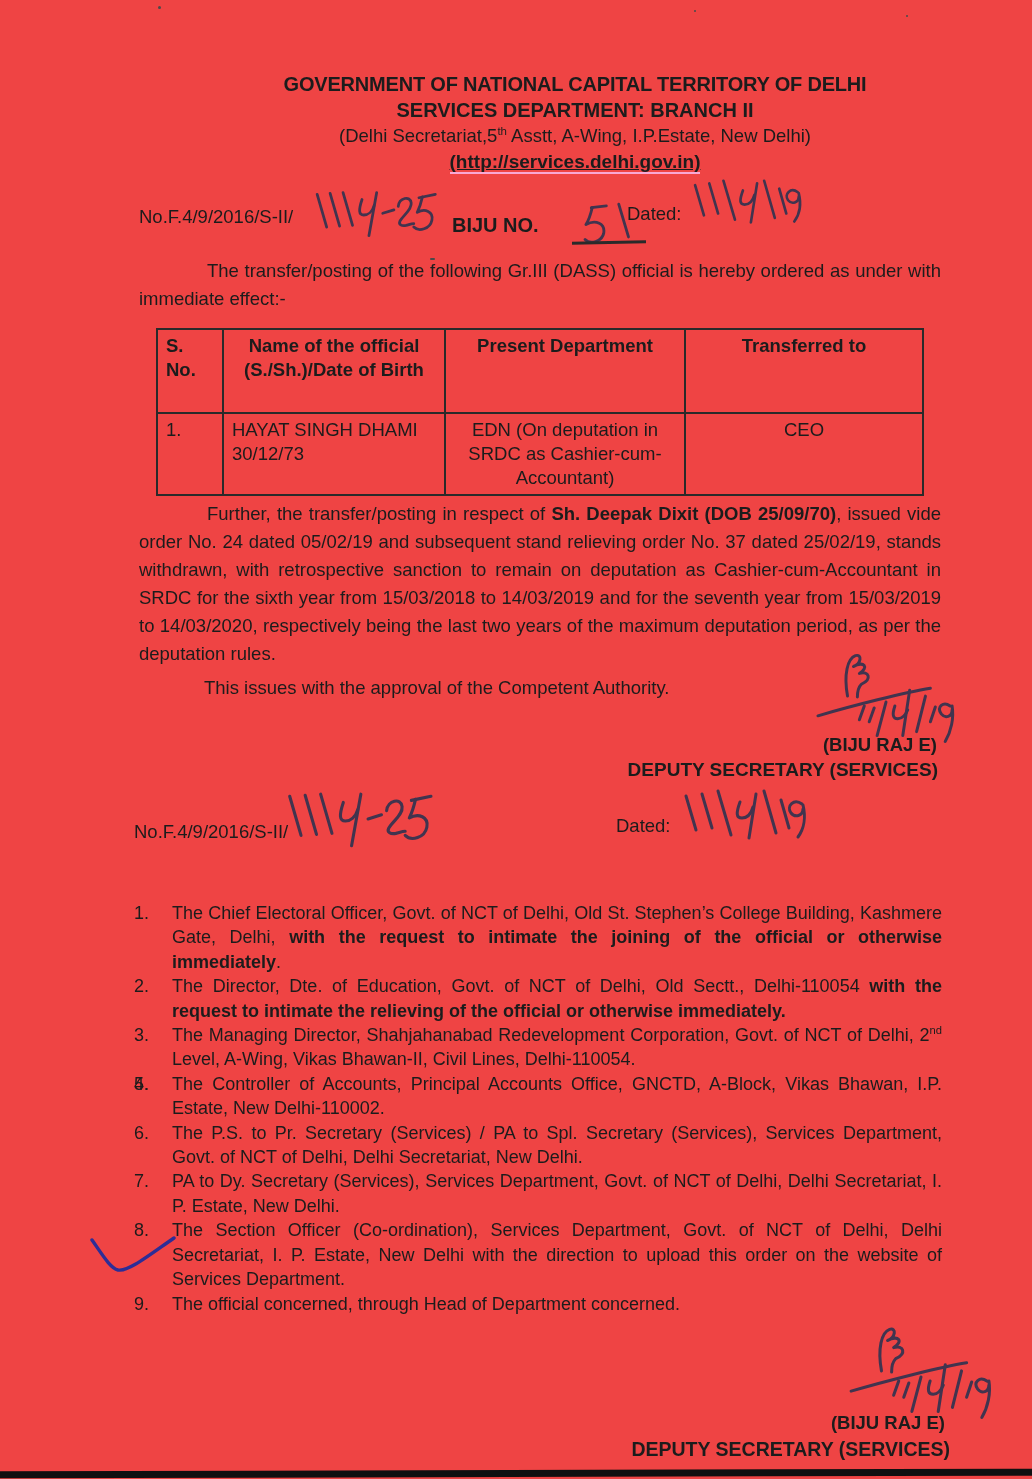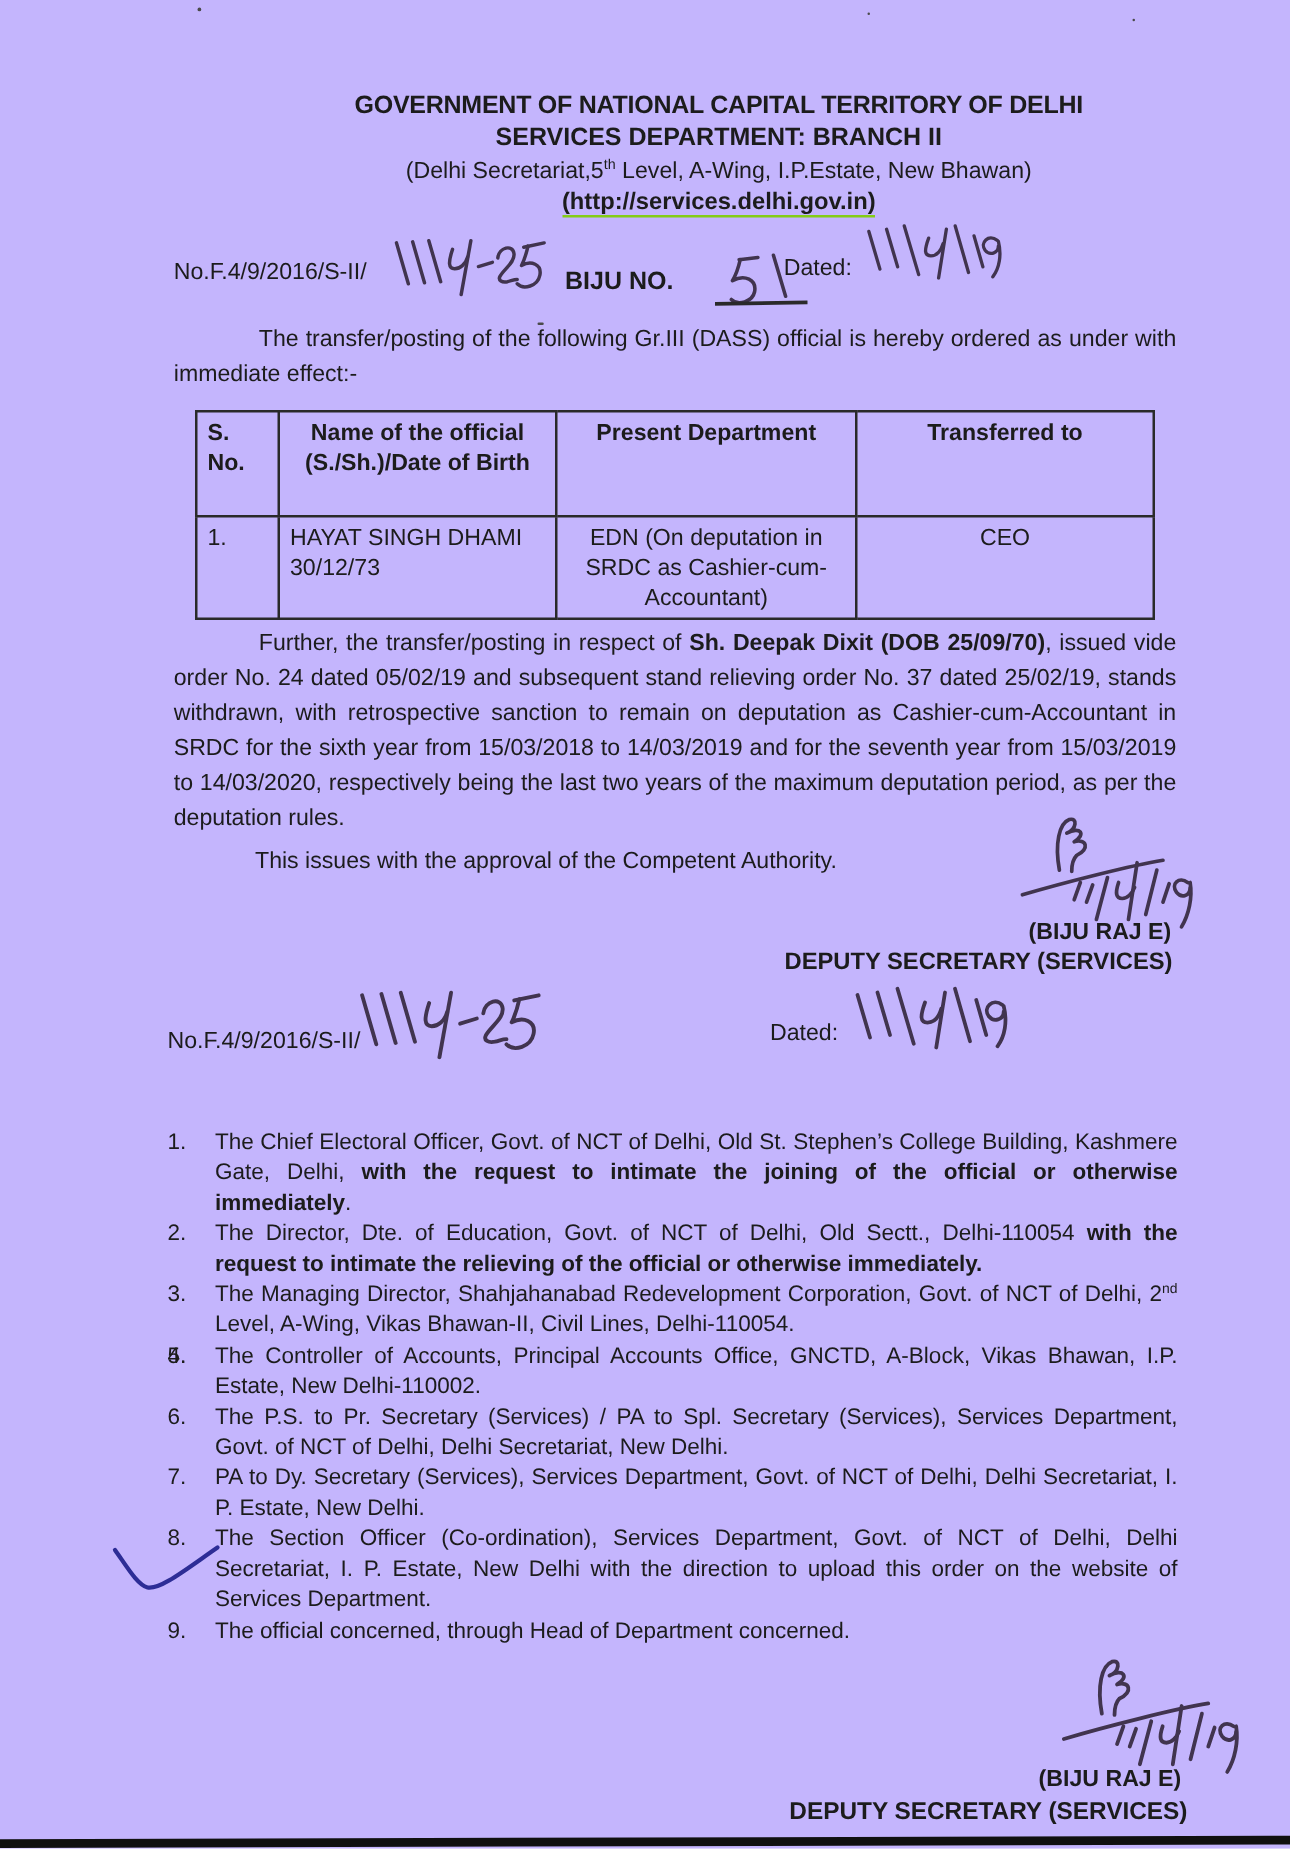--- a/index.html
+++ b/index.html
@@ -1,27 +1,27 @@
 <!DOCTYPE html>
 <html><head>
 <meta charset="utf-8">
 <style>
   html,body{margin:0;padding:0;background:#fff;}
   .page{
-    position:relative;width:1032px;height:1479px;background:#c4b5fd;
+    position:relative;width:1032px;height:1479px;background:#ef4444;
     font-family:"Liberation Sans", sans-serif;color:#1c1c1c;overflow:hidden;
   }
   .abs{position:absolute;}
   
   .hdr{left:110px;top:71px;width:930px;text-align:center;line-height:26px;}
   .hdr .t1{font-size:20px;font-weight:bold;letter-spacing:-0.2px;}
   .hdr .t2{font-size:20px;font-weight:bold;}
   .hdr .t3{font-size:18.5px;}
   .hdr .t4{font-size:19px;font-weight:bold;}
-  .hdr .t4 .u{border-bottom:2px solid #84cc16;}
+  .hdr .t4 .u{border-bottom:2px solid #f9a8d4;text-decoration:underline;}
   sup{font-size:0.62em;line-height:0;}
   
   .txt{font-size:18.5px;margin-top:11px;}
   .para{font-size:18.5px;line-height:28px;text-align:justify;}
   .indent{text-indent:68px;}
   b{font-weight:bold;}
   
   table.tbl{border-collapse:collapse;table-layout:fixed;}
   table.tbl td,table.tbl th{
     border:2px solid #2a2a2a;font-size:18.5px;vertical-align:top;
@@ -45,21 +45,21 @@
 <div class="page">
 
   <div class="abs speck" style="left:158px;top:6px;width:3px;height:3px;"></div>
   <div class="abs speck" style="left:694px;top:10px;width:2px;height:2px;"></div>
   <div class="abs speck" style="left:906px;top:15px;width:2px;height:2px;"></div>
   <div class="abs speck" style="left:430px;top:258px;width:5px;height:2px;border-radius:2px;"></div>
 
   <div class="abs hdr">
     <div class="t1">GOVERNMENT OF NATIONAL CAPITAL TERRITORY OF DELHI</div>
     <div class="t2">SERVICES DEPARTMENT: BRANCH II</div>
-    <div class="t3"><span>(Delhi Secretariat,5</span><sup>th</sup><span> Level, A-Wing, I.P.Estate, New Bhawan)</span></div>
+    <div class="t3"><span>(Delhi Secretariat,5</span><sup>th</sup><span> Asstt, A-Wing, I.P.Estate, New Delhi)</span></div>
     <div class="t4"><span class="u">(http://services.delhi.gov.in)</span></div>
   </div>
 
   <div class="abs txt" style="left:139px;top:195px;">No.F.4/9/2016/S-II/</div>
   <svg class="abs" style="left:312px;top:186px;" width="138" height="58" viewBox="0 0 160 64" role="img" aria-label="1114-25">
     <g class="ink" stroke-width="3.2">
       <path d="M6,8 l11,38"></path>
         <path d="M21,7 l11,38"></path>
         <path d="M36,6 l11,38"></path>
       <path d="M58,14 c-4,12 -4,18 2,18 c5,0 10,-4 12,-11"></path>

